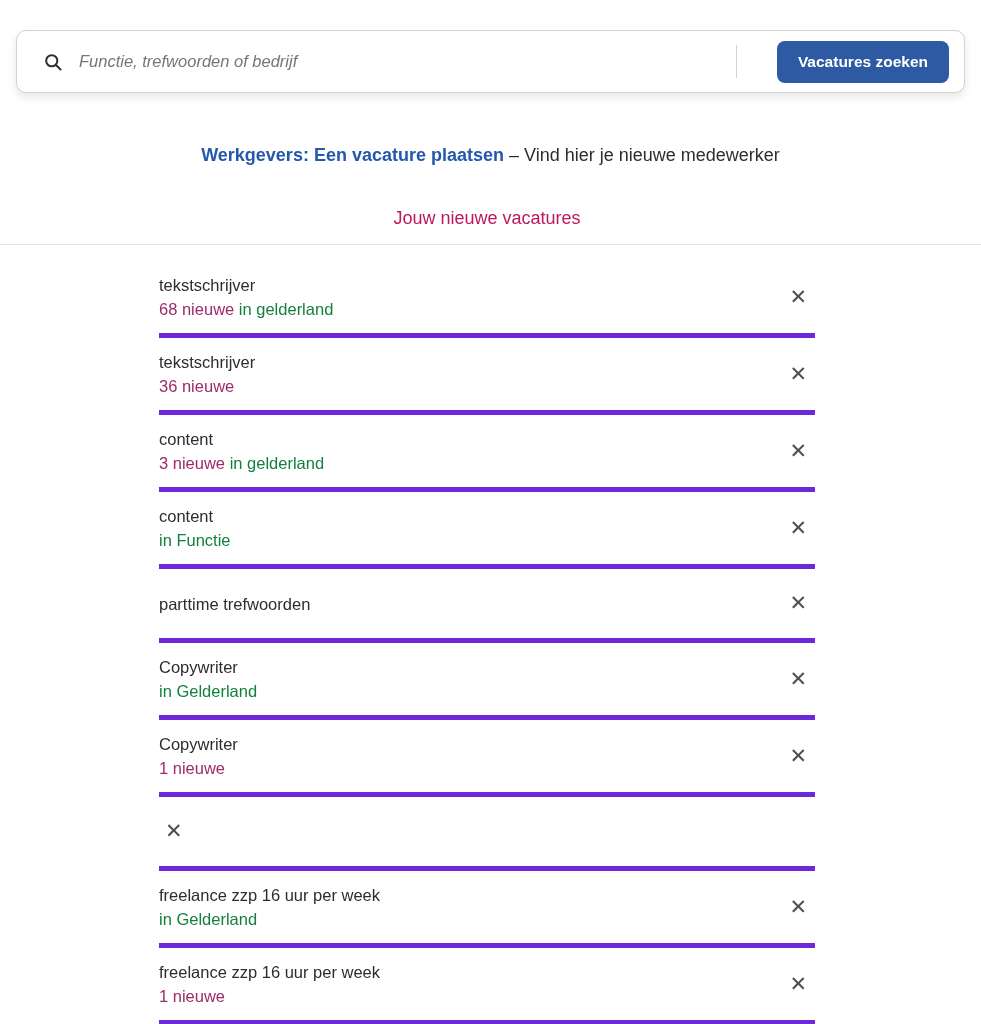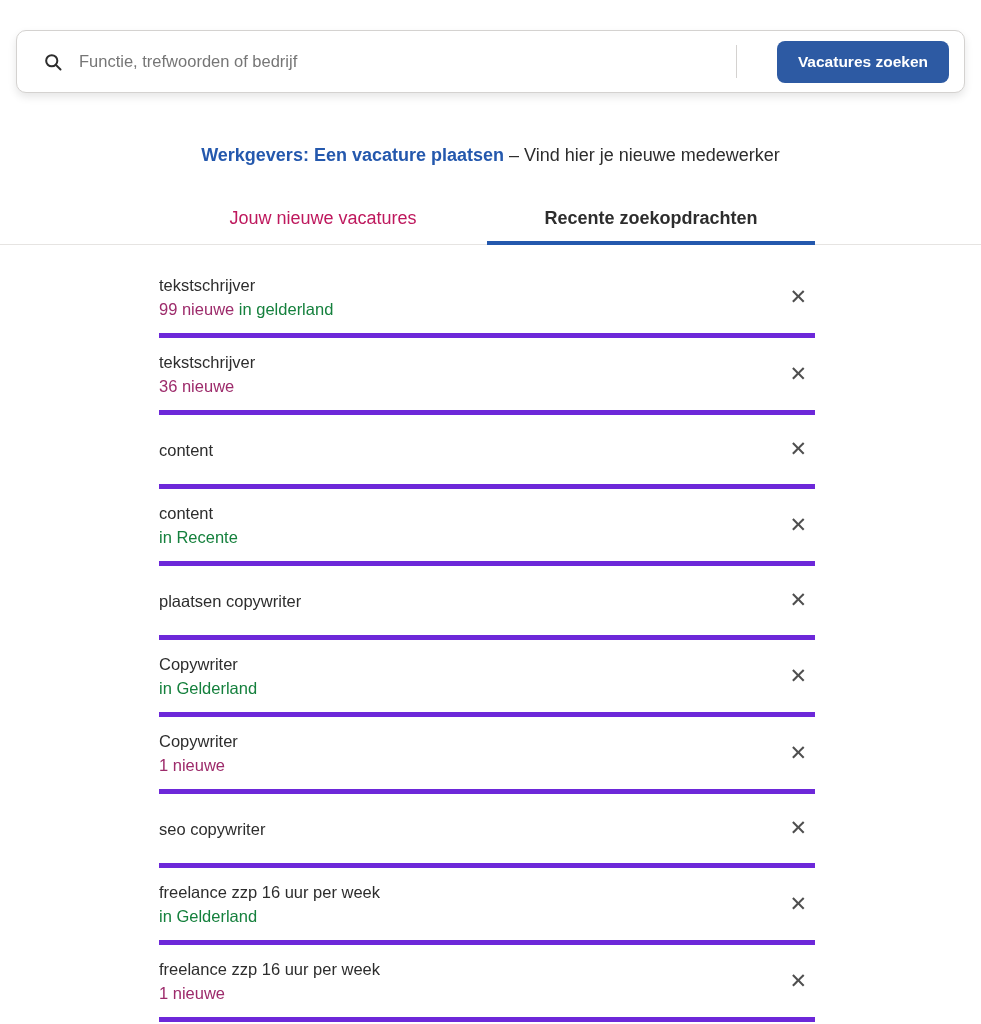--- a/index.html
+++ b/index.html
@@ -34,20 +34,21 @@
   .field.location { flex: 1 1 50%; padding-left: 30px; }
   .field input {
     flex: 1;
     border: none;
     outline: none;
     font-family: "Liberation Sans", sans-serif;
     font-size: 16.5px;
     color: #2d2d2d;
     background: transparent;
     min-width: 0;
+    font-style: italic;
   }
   .field input::placeholder { color: #767676; }
   .vdivider {
     width: 1px;
     height: 33px;
     background: #d4d2d0;
     flex: 0 0 auto;
   }
   .submit-btn {
     flex: 0 0 auto;
@@ -165,30 +166,29 @@
 </div>
 
 <p class="employer-line">
   <a>Werkgevers: Een vacature plaatsen</a>
   <span>– Vind hier je nieuwe medewerker</span>
 </p>
 
 <div class="tabs-wrap">
   <div class="tabs">
     <div class="tab">Jouw nieuwe vacatures</div>
-    <div class="tab active">Recente zoekopdrachten</div>
   </div>
 </div>
 
 <div class="list" id="recent-list">
   <div class="row">
     <div class="row-text">
       <div class="row-title">tekstschrijver</div>
       <div class="row-sub">
-        <span class="count">99 nieuwe</span>
+        <span class="count">68 nieuwe</span>
         <span class="loc">in gelderland</span>
       </div>
     </div>
     <button class="remove-btn">
       <span>✕</span>
     </button>
   </div>
 
   <div class="row">
     <div class="row-text">
@@ -199,42 +199,46 @@
       </div>
     </div>
     <button class="remove-btn">
       <span>✕</span>
     </button>
   </div>
 
   <div class="row">
     <div class="row-text">
       <div class="row-title">content</div>
+      <div class="row-sub">
+        <span class="count">3 nieuwe</span>
+        <span class="loc">in gelderland</span>
+      </div>
     </div>
     <button class="remove-btn">
       <span>✕</span>
     </button>
   </div>
 
   <div class="row">
     <div class="row-text">
       <div class="row-title">content</div>
       <div class="row-sub">
         
-        <span class="loc">in Recente</span>
-      </div>
-    </div>
-    <button class="remove-btn">
-      <span>✕</span>
-    </button>
-  </div>
-
-  <div class="row">
-    <div class="row-text">
-      <div class="row-title">plaatsen copywriter</div>
+        <span class="loc">in Functie</span>
+      </div>
+    </div>
+    <button class="remove-btn">
+      <span>✕</span>
+    </button>
+  </div>
+
+  <div class="row">
+    <div class="row-text">
+      <div class="row-title">parttime trefwoorden</div>
 
     </div>
     <button class="remove-btn">
       <span>✕</span>
     </button>
   </div>
 
   <div class="row">
     <div class="row-text">
       <div class="row-title">Copywriter</div>
@@ -255,24 +259,20 @@
         <span class="count">1 nieuwe</span>
         
       </div>
     </div>
     <button class="remove-btn">
       <span>✕</span>
     </button>
   </div>
 
   <div class="row">
-    <div class="row-text">
-      <div class="row-title">seo copywriter</div>
-
-    </div>
     <button class="remove-btn">
       <span>✕</span>
     </button>
   </div>
 
   <div class="row">
     <div class="row-text">
       <div class="row-title">freelance zzp 16 uur per week</div>
       <div class="row-sub">
         

